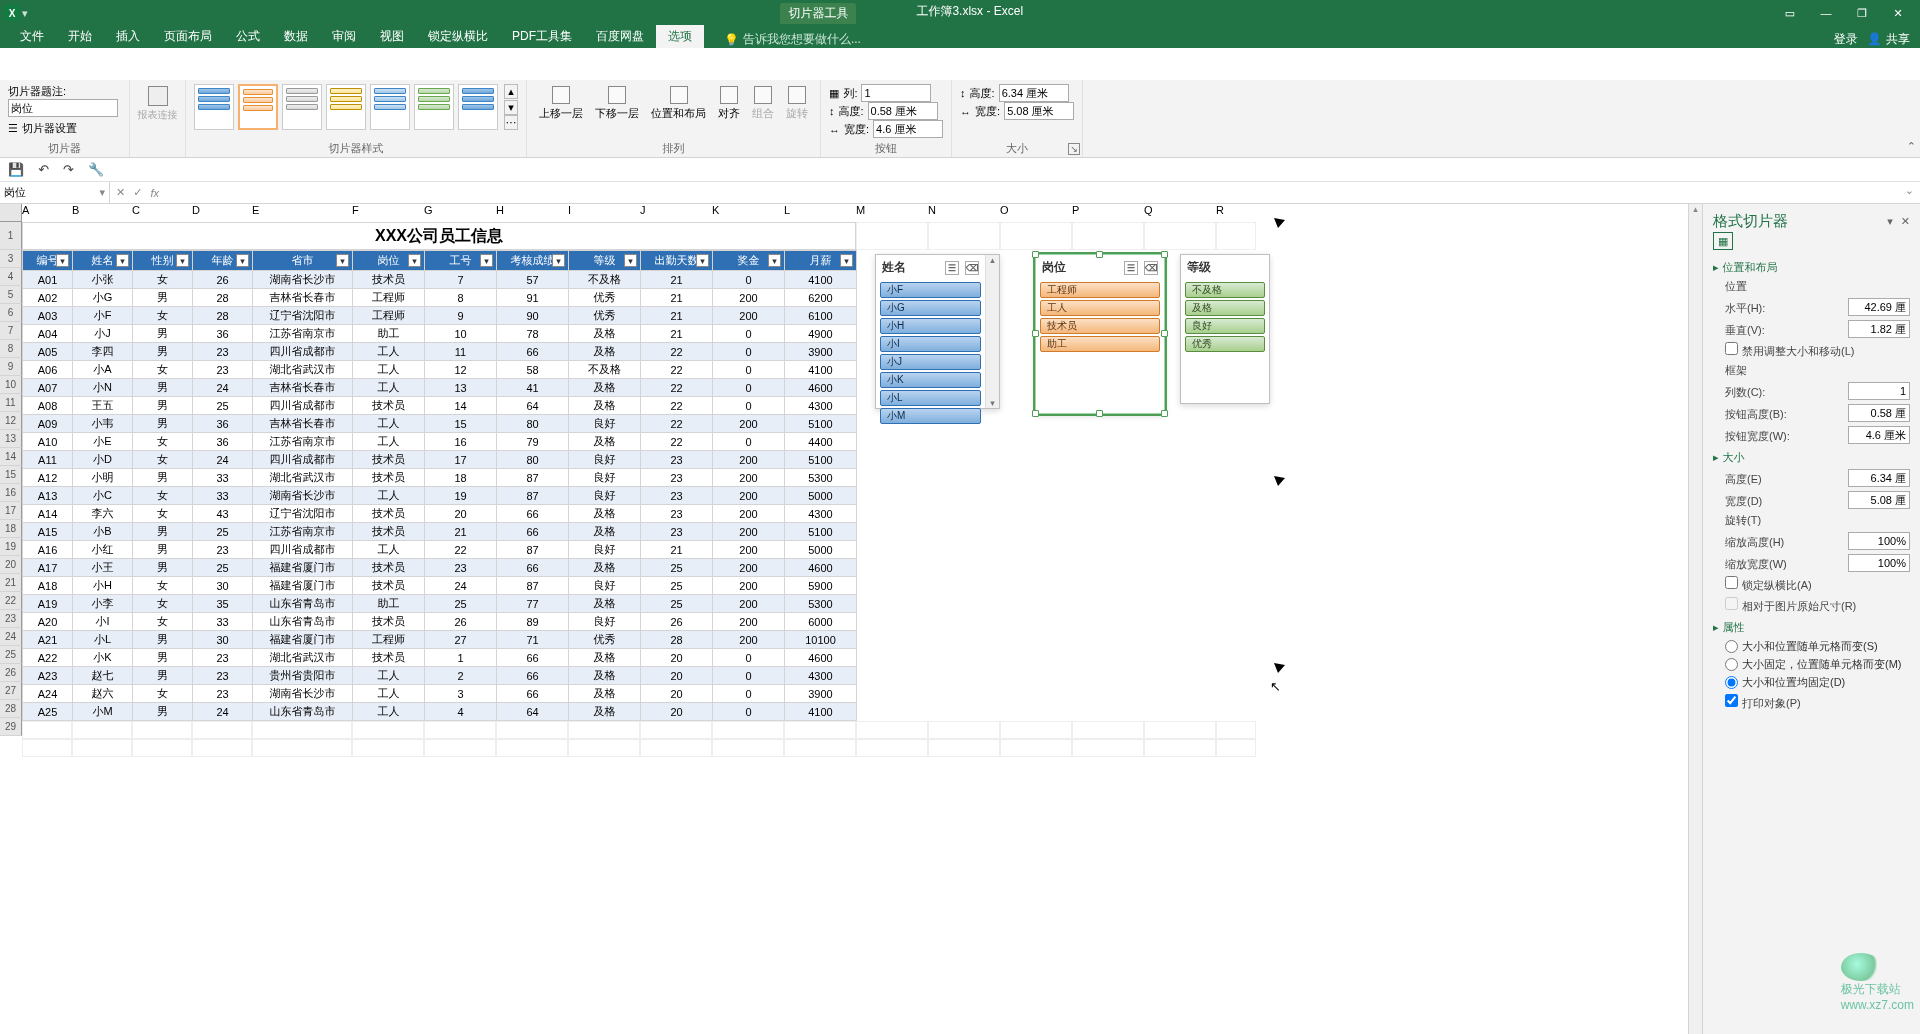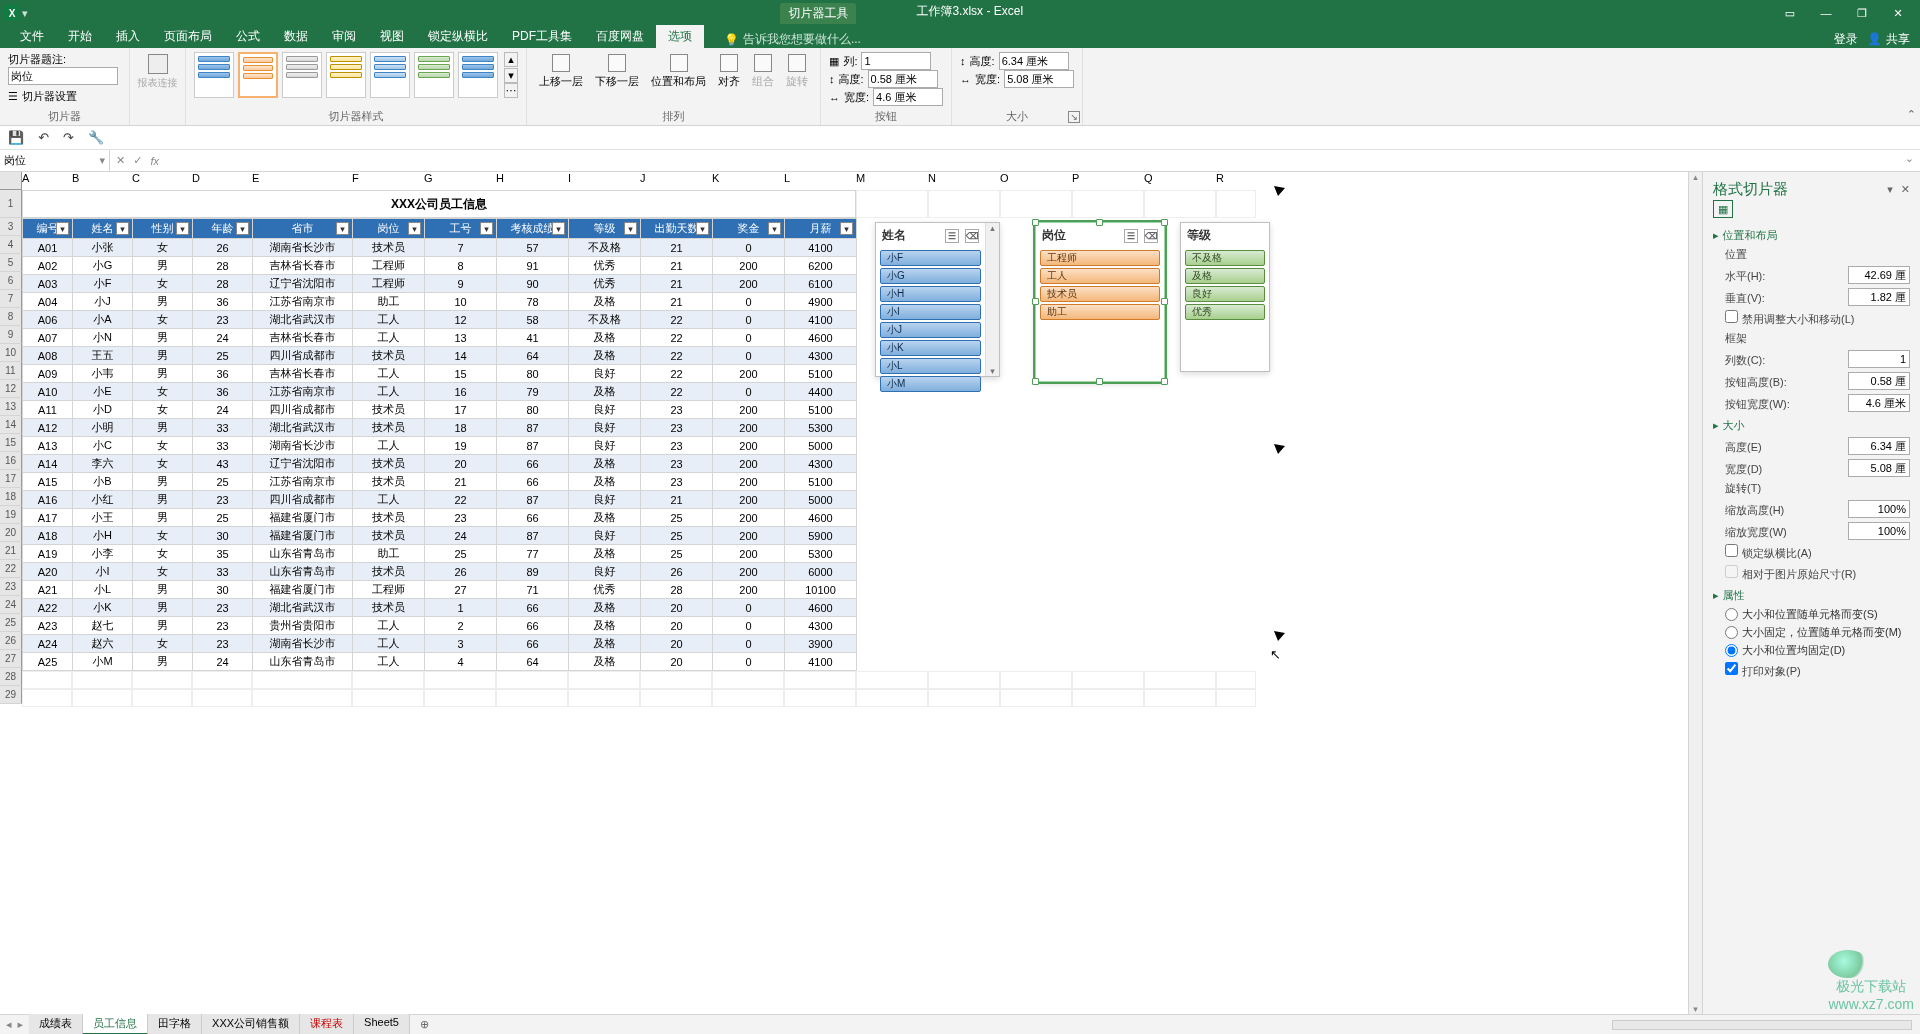--- a/index.html
+++ b/index.html
@@ -15,21 +15,21 @@
 .titlebar .win-btn { width: 28px; height: 20px; display:flex; align-items:center; justify-content:center; cursor:pointer; color:#fff; }
 
 
 .ribbon-tabs { background: #217346; height: 22px; display: flex; align-items: flex-end; padding-left: 8px; color: #fff; font-size: 12px; }
 .ribbon-tabs .tab { padding: 3px 12px; cursor: pointer; }
 .ribbon-tabs .tab.active { background: #f3f3f3; color: #217346; }
 .ribbon-tabs .tell-me { margin-left: 20px; display:flex; align-items:center; gap:4px; color:#cce5d6; }
 .ribbon-tabs .right-side { margin-left:auto; display:flex; gap:10px; padding-right:10px; color:#fff; }
 
 
-.ribbon { background: #f3f3f3; height: 78px; border-bottom: 1px solid #d4d4d4; display: flex; font-size: 11px; position: relative; }
+.ribbon { background: #f3f3f3; height: 78px; border-bottom: 1px solid #d4d4d4; display: flex; font-size: 11px; position: relative; margin-top: 32px; }
 .ribbon-group { border-right: 1px solid #e0e0e0; padding: 4px 8px 0 8px; display: flex; flex-direction: column; position:relative; }
 .ribbon-group-label { text-align: center; color: #666; font-size: 11px; position:absolute; bottom:1px; left:0; right:0; }
 .ribbon-row { display:flex; gap:4px; align-items:center; }
 .ribbon .mini-input { width: 70px; height: 18px; border: 1px solid #ababab; font-size: 11px; padding: 0 2px; background:#fff;}
 .slicer-style-gallery { display:flex; gap:4px; }
 .slicer-style-item { width: 40px; height: 46px; border: 1px solid #ccc; background: #fff; display:flex; flex-direction:column; gap:2px; padding:3px; }
 .slicer-style-item .bar { height: 6px; border-radius:1px; }
 .slicer-style-item.sel { border: 2px solid #f5b16d; }
 .ss-blue .bar { background: linear-gradient(#9fc5e8,#6fa8dc); border:1px solid #3d85c6; }
 .ss-orange .bar { background: linear-gradient(#fce5cd,#f9cb9c); border:1px solid #e69138; }
@@ -59,21 +59,21 @@
 
 .main { display:flex; height: calc(100vh - 26px - 22px - 78px - 24px - 22px - 20px); }
 .sheet-area { flex:1; overflow:hidden; position:relative; display:flex; }
 .grid-wrap { position:relative; overflow:auto; }
 .row-header { width:22px; background:#e6e6e6; border-right:1px solid #999; border-bottom:1px solid #d4d4d4; text-align:center; font-size:10px; color:#555; height:18px; line-height:18px;}
 .corner { width:22px; height:18px; background:#e6e6e6; border-right:1px solid #999; border-bottom:1px solid #999; }
 
 
 .data-table { border-collapse:collapse; font-size:11px; }
 .data-table th, .data-table td { border:1px solid #d4d4d4; height:18px; text-align:center; }
-.title-cell { background:#fff; font-weight:bold; font-size:12px; text-align:center; height:28px;}
+.title-cell { background:#fff; font-weight:bold; font-size:16px; text-align:center; height:28px;}
 .data-table thead.hdr th { background:#2f6fb4; color:#fff; height:20px; font-weight:normal; position:relative; padding:0 8px;}
 .data-table thead.hdr th .dd { position:absolute; right:3px; top:3px; width:13px; height:13px; background:#fff; border:1px solid #888; color:#333; font-size:9px;display:flex;align-items:center;justify-content:center;}
 .data-table tbody tr:nth-child(odd) td { background:#e8eef7; }
 .data-table tbody tr:nth-child(even) td { background:#fff; }
 
 
 .slicer { position:absolute; background:#fff; border:1px solid #bfbfbf; box-shadow:0 2px 6px rgba(0,0,0,.15); }
 .slicer.selected { border:1px solid #9fd4a4; outline: 2px solid #4f9e57; }
 .slicer-header { display:flex; align-items:center; justify-content:space-between; padding:4px 6px; font-size:12px; font-weight:bold; color:#333;}
 .slicer-header .ctrl { display:flex; gap:6px; }
@@ -106,21 +106,21 @@
 .sheet-tabs .stab { padding:2px 10px; border-right:1px solid #ccc; cursor:pointer; background:#e6e6e6;}
 .sheet-tabs .stab.active { background:#fff; border-bottom:2px solid #217346; color:#217346;}
 .sheet-tabs .stab.red { color:#c00; }
 .sheet-tabs .add { padding:0 10px; color:#666; cursor:pointer;}
 .sheet-tabs .right { margin-left:auto; display:flex; align-items:center; gap:6px; padding-right:8px; color:#666;}
 
 
 .arrow { position:absolute; pointer-events:none; }
 
 
-.watermark { position:fixed; right:6px; bottom:22px; opacity:.65; font-size:14px; text-align:center; color:#2a7; }
+.watermark { position:fixed; right:6px; bottom:22px; opacity:.65; font-size:12px; text-align:left; color:#2a7; }
 .watermark .logo { width:40px; height:28px; background:radial-gradient(circle at 40% 40%, #7fffd4 0%, #3cb371 60%, transparent 70%); border-radius:50%;}
 
 
 .c-A{width:50px}.c-B{width:60px}.c-C{width:60px}.c-D{width:60px}.c-E{width:100px}.c-F{width:72px}.c-G{width:72px}.c-H{width:72px}.c-I{width:72px}.c-J{width:72px}.c-K{width:72px}.c-L{width:72px}.c-M{width:72px}.c-N{width:72px}.c-O{width:72px}.c-P{width:72px}.c-Q{width:72px}.c-R{width:40px}
 </style>
 </head>
 <body>
 
 <div class="titlebar">
   <div class="left-icons">
@@ -408,20 +408,34 @@
                 <td class="c-C">男</td>
                 <td class="c-D">36</td>
                 <td class="c-E">江苏省南京市</td>
                 <td class="c-F">助工</td>
                 <td class="c-G">10</td>
                 <td class="c-H">78</td>
                 <td class="c-I">及格</td>
                 <td class="c-J">21</td>
                 <td class="c-K">0</td>
                 <td class="c-L">4900</td>
+              </tr>
+              <tr>
+                <td class="c-A">A05</td>
+                <td class="c-B">李四</td>
+                <td class="c-C">男</td>
+                <td class="c-D">23</td>
+                <td class="c-E">四川省成都市</td>
+                <td class="c-F">工人</td>
+                <td class="c-G">11</td>
+                <td class="c-H">66</td>
+                <td class="c-I">及格</td>
+                <td class="c-J">22</td>
+                <td class="c-K">0</td>
+                <td class="c-L">3900</td>
               </tr>
               <tr>
                 <td class="c-A">A06</td>
                 <td class="c-B">小A</td>
                 <td class="c-C">女</td>
                 <td class="c-D">23</td>
                 <td class="c-E">湖北省武汉市</td>
                 <td class="c-F">工人</td>
                 <td class="c-G">12</td>
                 <td class="c-H">58</td>

